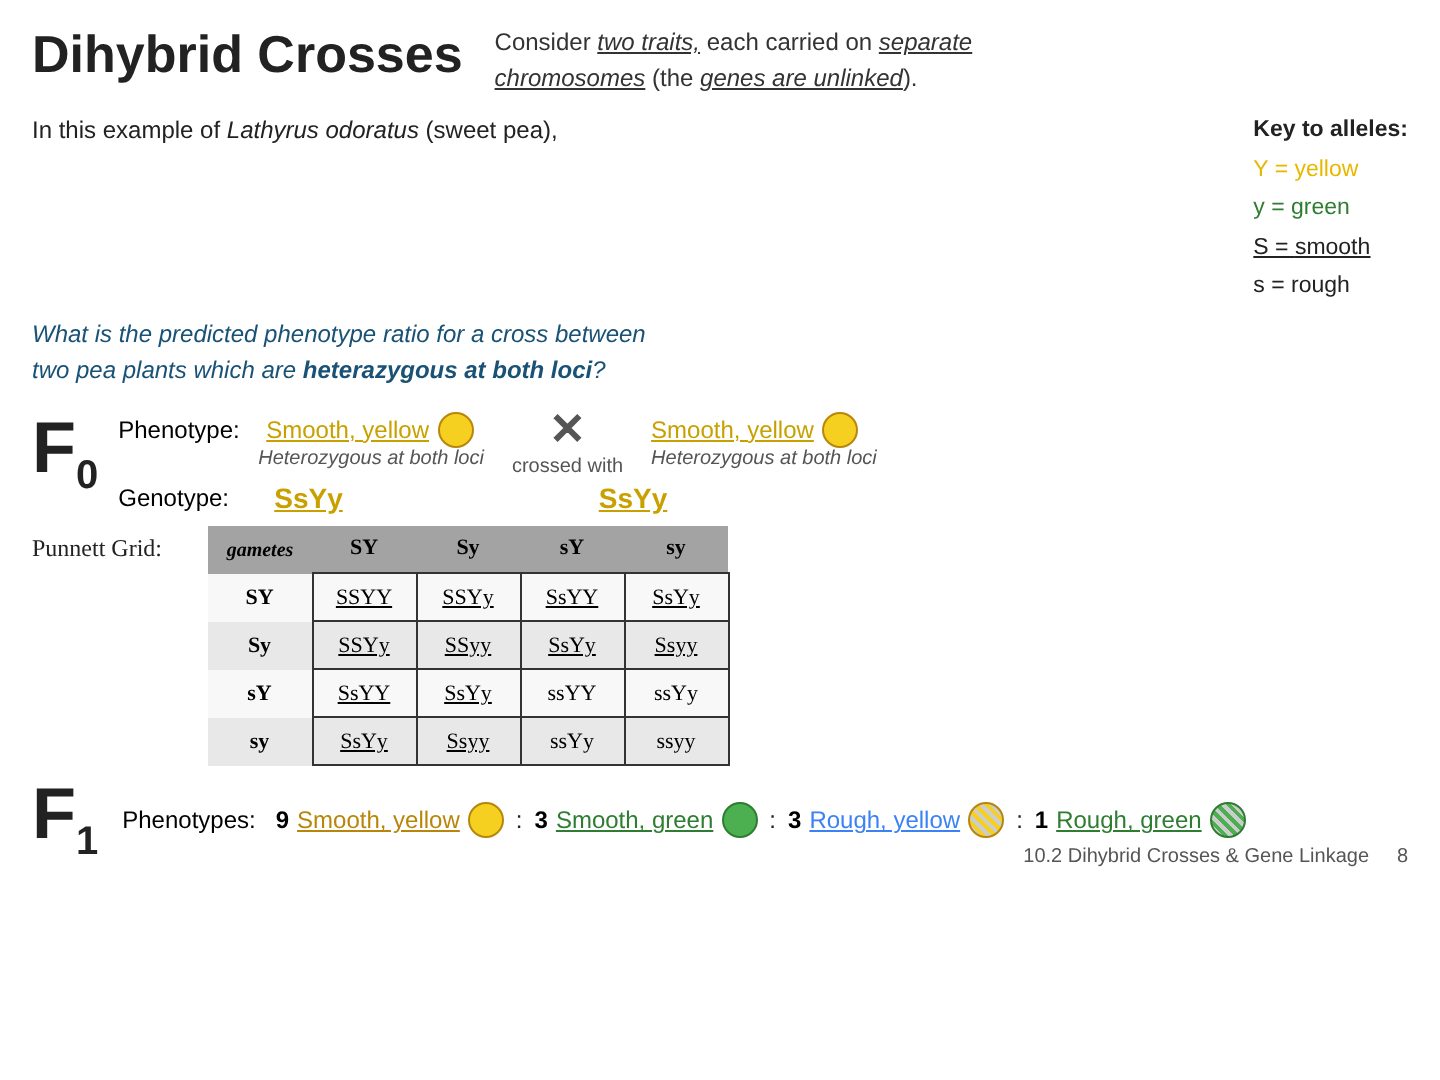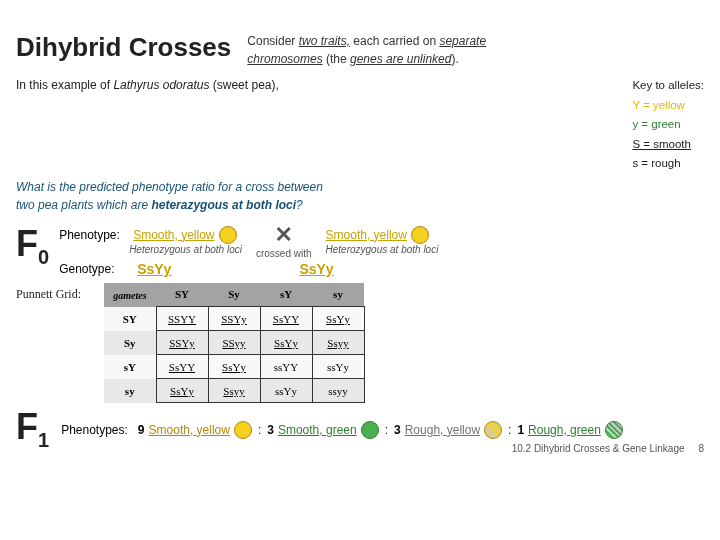--- a/index.html
+++ b/index.html
@@ -11,21 +11,20 @@
       font-size: 12px;
       overflow: hidden;
       position: relative;
     }
 
     .page {
       width: 720px;
       height: 444px;
       padding: 12px 16px 8px 16px;
       position: relative;
-      margin-top: 20px;
     }
 
     
     .header {
       display: flex;
       align-items: flex-start;
       margin-bottom: 8px;
     }
     .title {
       font-size: 26px;
@@ -59,21 +58,21 @@
     }
     .intro span.pea { color: #4a90a4; }
     .intro em { font-style: italic; }
 
     .key-box {
       font-size: 11.5px;
       color: #222;
       line-height: 1.7;
       text-align: left;
     }
-    .key-box .key-title { font-weight: normal; }
+    .key-box .key-title { font-weight: bold; }
     .key-box .yellow { color: #e6b800; }
     .key-box .green { color: #2e7d32; }
     .key-box .smooth-u { text-decoration: underline; }
 
     
     .question {
       font-style: italic;
       color: #1a5276;
       font-size: 12px;
       margin-bottom: 8px;
@@ -362,21 +361,21 @@
       <span class="pheno-text-yellow">Smooth, yellow</span>
       <div class="circle-yellow"></div>
       <span class="colon">:</span>
 
       <span class="pheno-count">3</span>
       <span class="pheno-text-green">Smooth, green</span>
       <div class="circle-green"></div>
       <span class="colon">:</span>
 
       <span class="pheno-count">3</span>
-      <span style="color:#737373;text-decoration:underline;font-size:12px;">Rough, yellow</span>
+      <span style="color:#3b82f6;text-decoration:underline;font-size:12px;">Rough, yellow</span>
       <div class="circle-yellow-striped"></div>
       <span class="colon">:</span>
 
       <span class="pheno-count">1</span>
       <span style="color:#2e7d32;text-decoration:underline;font-size:12px;">Rough, green</span>
       <div class="circle-green-striped"></div>
     </div>
   </div>
 
   <div class="footer">

